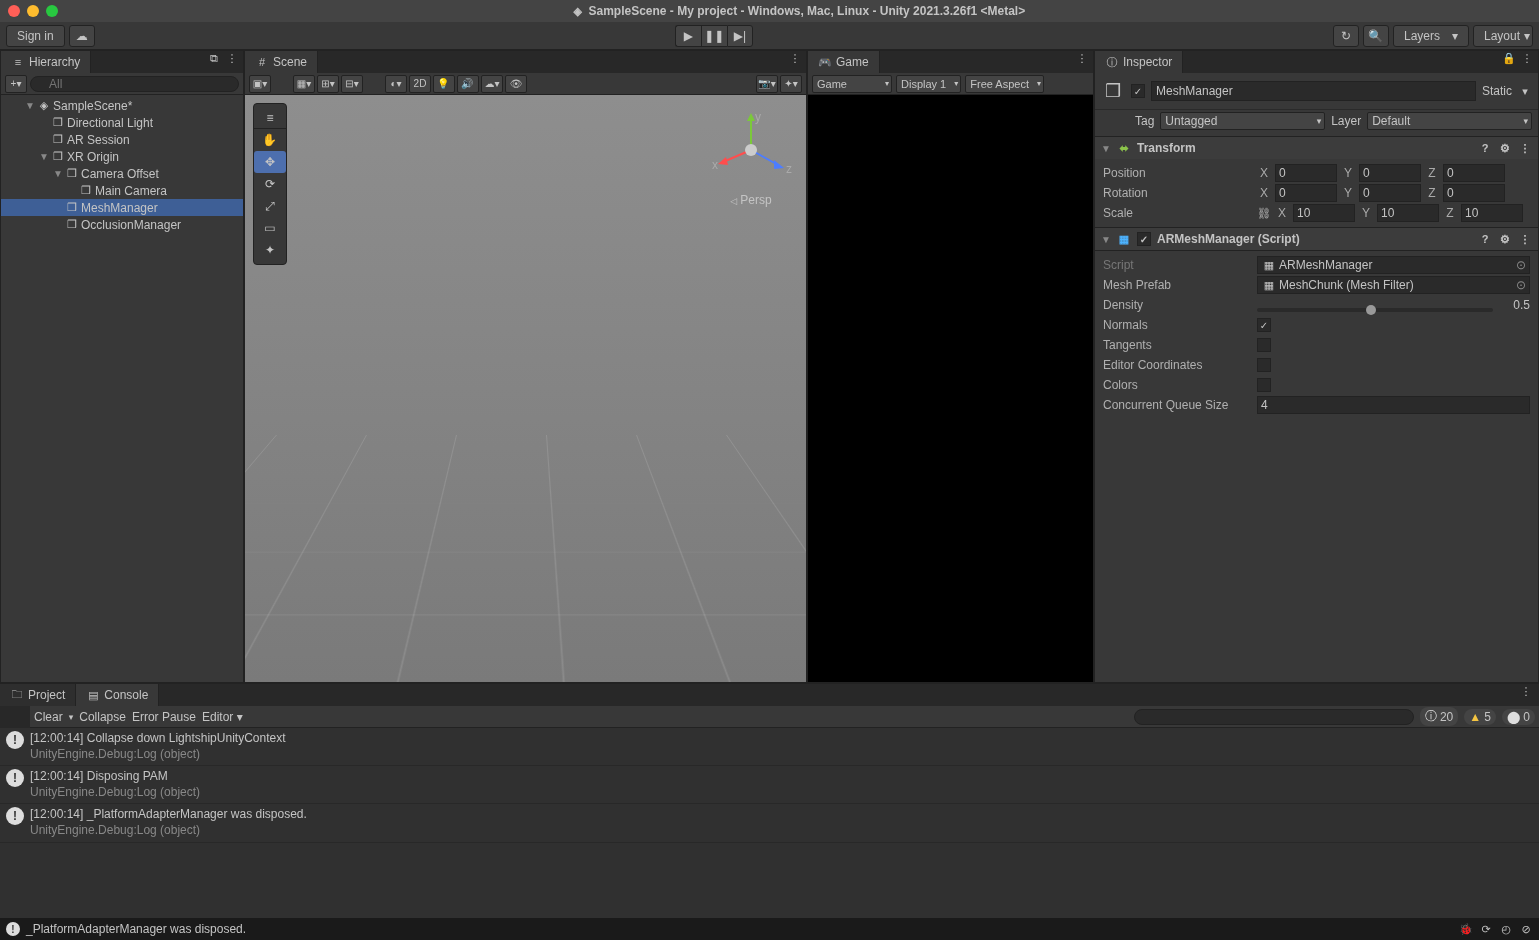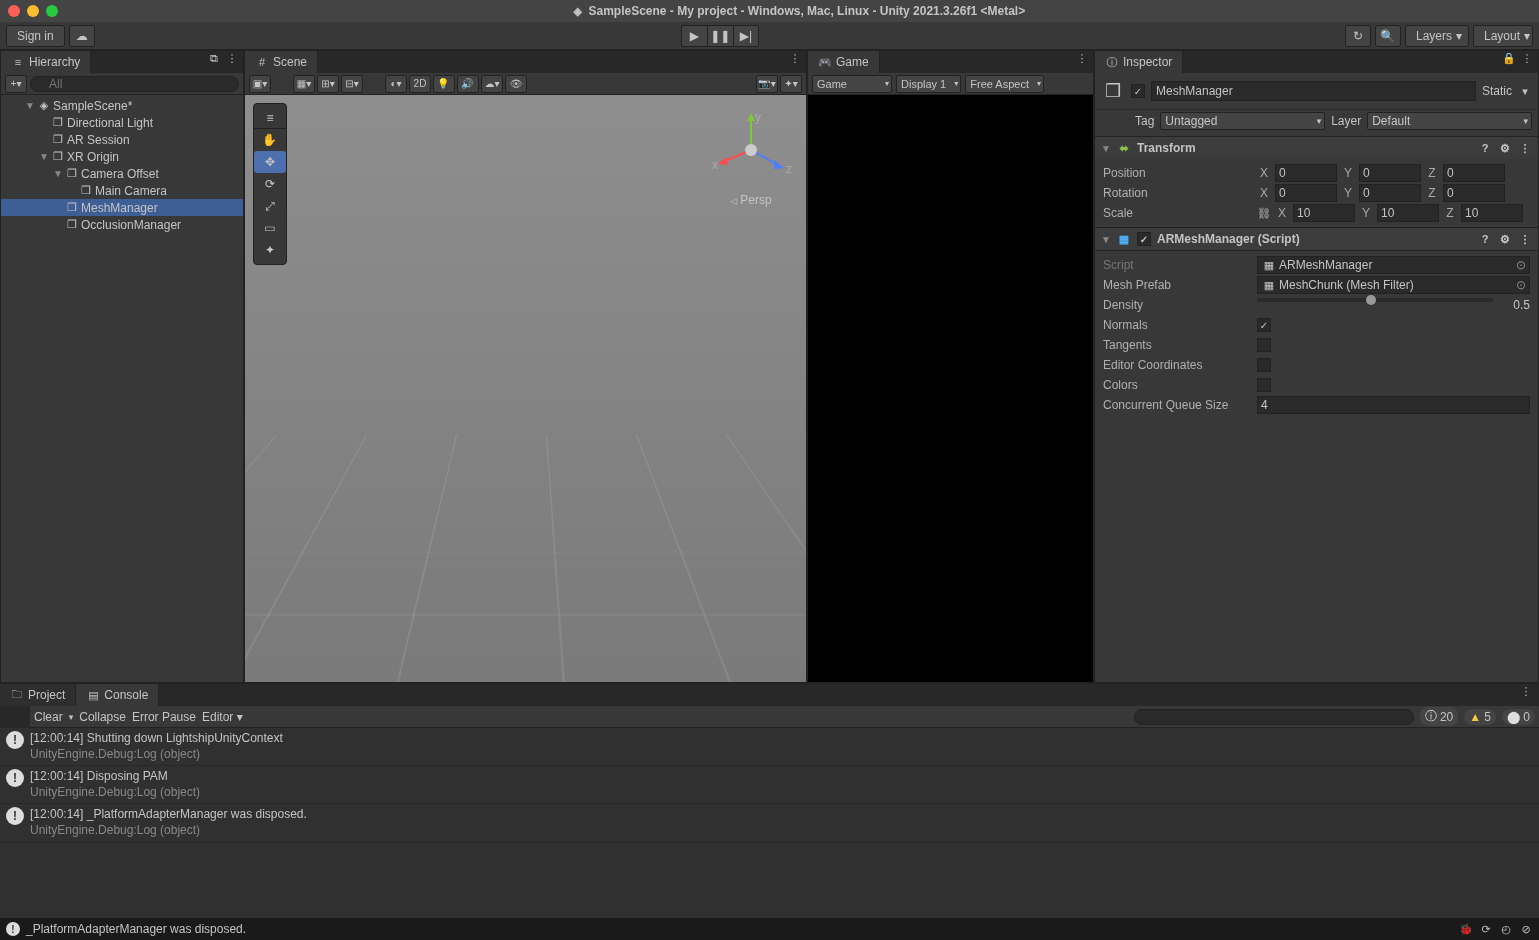--- a/index.html
+++ b/index.html
@@ -63,21 +63,21 @@
 .component { border-bottom:1px solid #222; }
 .comp-header { height:22px; background:#3c3c3c; display:flex; align-items:center; padding:0 6px; gap:6px; font-weight:600; }
 .comp-body { padding:4px 8px; }
 .prop-row { display:flex; align-items:center; height:20px; gap:4px; }
 .prop-label { width:150px; color:#b0b0b0; }
 .vec-label { width:14px; text-align:center; color:#aaa; }
 .num-input { width:62px; background:#2a2a2a; border:1px solid #222; padding:1px 3px; color:#c4c4c4; height:18px; }
 .obj-field { flex:1; background:#2a2a2a; border:1px solid #222; padding:1px 4px; height:18px; display:flex; align-items:center; gap:3px; position:relative; }
 .obj-field::after { content:"⊙"; position:absolute; right:3px; color:#888; }
 .checkbox { width:14px; height:14px; background:#2a2a2a; border:1px solid #222; display:flex; align-items:center; justify-content:center; font-size:10px; }
-.slider-row { flex:1; display:flex; align-items:flex-start; gap:20px; }
+.slider-row { flex:1; display:flex; align-items:flex-end; gap:20px; }
 .slider-track { flex:1; height:4px; background:#2a2a2a; border-radius:2px; position:relative; }
 .slider-thumb { position:absolute; width:10px; height:10px; background:#999; border-radius:50%; top:-3px; }
 .add-comp-btn { margin:16px auto; display:block; width:230px; text-align:center; padding:5px; background:#585858; border:1px solid #222; border-radius:3px; cursor:pointer; }
 .bottom-area { height:235px; display:flex; flex-direction:column; border-top:1px solid #222; }
 .console-toolbar { height:22px; background:#383838; display:flex; align-items:center; padding:0 4px; gap:6px; border-bottom:1px solid #222;margin-left:30px; }
 .console-body { flex:1; background:#303030; overflow:auto; }
 .log-row { display:flex; gap:6px; padding:3px 6px; border-bottom:1px solid #282828; align-items:flex-start; }
 .log-icon { width:18px; height:18px; border-radius:50%; background:#ddd; color:#333; display:flex; align-items:center; justify-content:center; font-weight:bold; font-size:12px; flex-shrink:0; }
 .log-text { font-size:12px; line-height:1.3; }
 .statusbar { height:22px; background:#1a1a1a; display:flex; align-items:center; padding:0 6px; gap:6px; }
@@ -109,21 +109,21 @@
   <div class="btn-icon">☁</div>
   <div class="spacer"></div>
   <div class="play-group">
     <div class="btn-icon">▶</div>
     <div class="btn-icon">❚❚</div>
     <div class="btn-icon">▶|</div>
   </div>
   <div class="spacer"></div>
   <div class="btn-icon">↻</div>
   <div class="btn-icon">🔍</div>
-  <div class="btn" style="width:64px">
+  <div class="btn" style="width:76px">
       <span>Layers</span>
       <span style="margin-left:auto">▾</span>
     </div>
   <div class="btn" style="width:60px">
       <span>Layout</span>
       <span style="margin-left:auto">▾</span>
     </div>
 </div>
 
 <div class="main">
@@ -432,21 +432,21 @@
       </span>
     <span class="badge">
         <span style="color:#ddd">⬤</span>
         <span>0</span>
       </span>
   </div>
   <div class="console-body" id="console-body">
       <div class="log-row">
         <div class="log-icon">!</div>
     <div class="log-text">
-          <div>[12:00:14] Shutting down LightshipUnityContext</div>
+          <div>[12:00:14] Collapse down LightshipUnityContext</div>
           <div style="color:#888">UnityEngine.Debug:Log (object)</div>
         </div>
       </div>
       <div class="log-row">
         <div class="log-icon">!</div>
     <div class="log-text">
           <div>[12:00:14] Disposing PAM</div>
           <div style="color:#888">UnityEngine.Debug:Log (object)</div>
         </div>
       </div>

